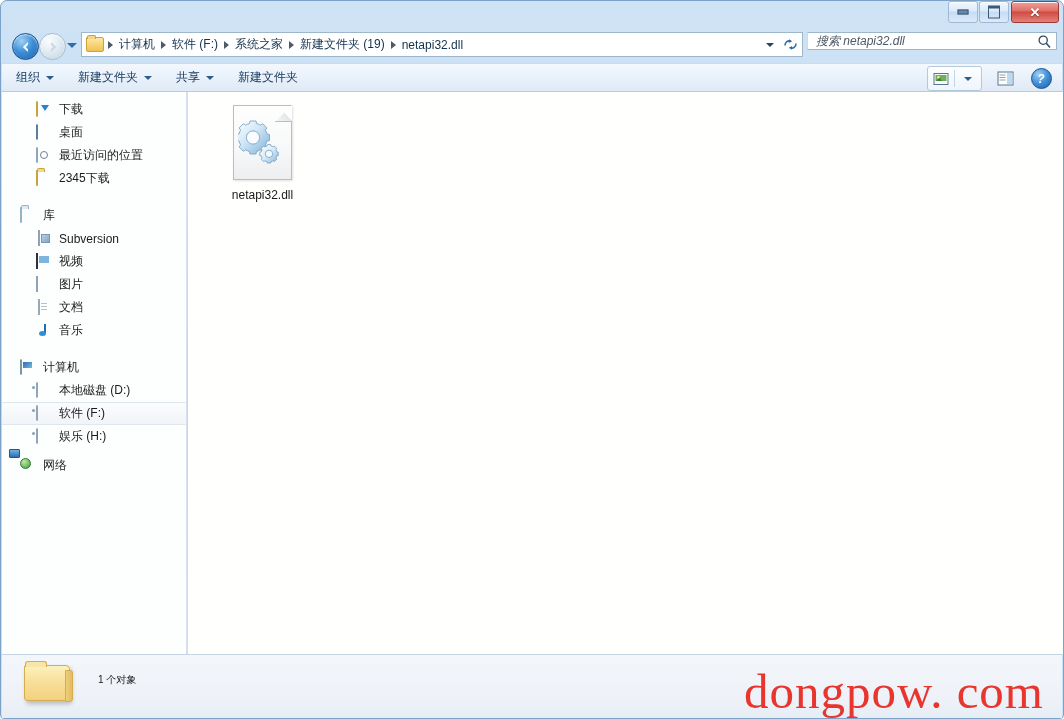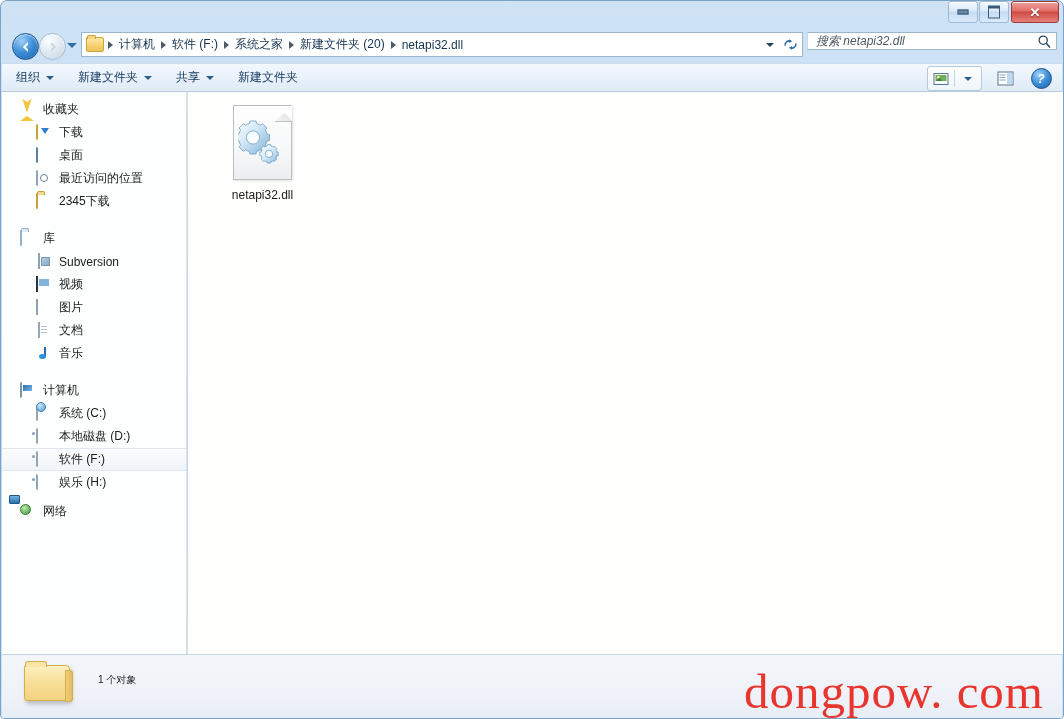--- a/index.html
+++ b/index.html
@@ -382,21 +382,21 @@
     <div id="crumbbox">
       <div id="crumbs">
         <span id="crumbfolder"></span>
         <i class="csep"></i>
         <span class="crumb">计算机</span>
         <i class="csep"></i>
         <span class="crumb">软件 (F:)</span>
         <i class="csep"></i>
         <span class="crumb">系统之家</span>
         <i class="csep"></i>
-        <span class="crumb">新建文件夹 (20)</span>
+        <span class="crumb">新建文件夹 (19)</span>
         <i class="csep"></i>
         <span class="crumb">netapi32.dll</span>
       </div>
     </div>
 
     <div id="crumbdrop">
       <i></i>
     </div>
 
     <div id="refreshbtn">
@@ -460,24 +460,20 @@
       </div>
       <div class="tbicon" style="margin-left:10px">
         <span id="helpicon">?</span>
       </div>
     </div>
   </div>
 
   <div id="sidebar">
 
     <div class="navgroup">
-      <div class="navrow head">
-        <span class="nicon"><i class="ic-star"></i></span>
-        <span>收藏夹</span>
-      </div>
       <div class="navrow child">
         <span class="nicon"><i class="ic-dl"></i></span>
         <span>下载</span>
       </div>
       <div class="navrow child">
         <span class="nicon"><i class="ic-desktop"></i></span>
         <span>桌面</span>
       </div>
       <div class="navrow child">
         <span class="nicon"><i class="ic-recent"></i></span>
@@ -513,24 +509,20 @@
       <div class="navrow child">
         <span class="nicon"><i class="ic-music"></i></span>
         <span>音乐</span>
       </div>
     </div>
 
     <div class="navgroup" style="margin-top:14px">
       <div class="navrow head">
         <span class="nicon"><i class="ic-pc"></i></span>
         <span>计算机</span>
-      </div>
-      <div class="navrow child">
-        <span class="nicon"><i class="ic-drivesys"></i></span>
-        <span>系统 (C:)</span>
       </div>
       <div class="navrow child">
         <span class="nicon"><i class="ic-drive"></i></span>
         <span>本地磁盘 (D:)</span>
       </div>
       <div class="navrow child sel">
         <span class="nicon"><i class="ic-drive"></i></span>
         <span>软件 (F:)</span>
       </div>
       <div class="navrow child">

